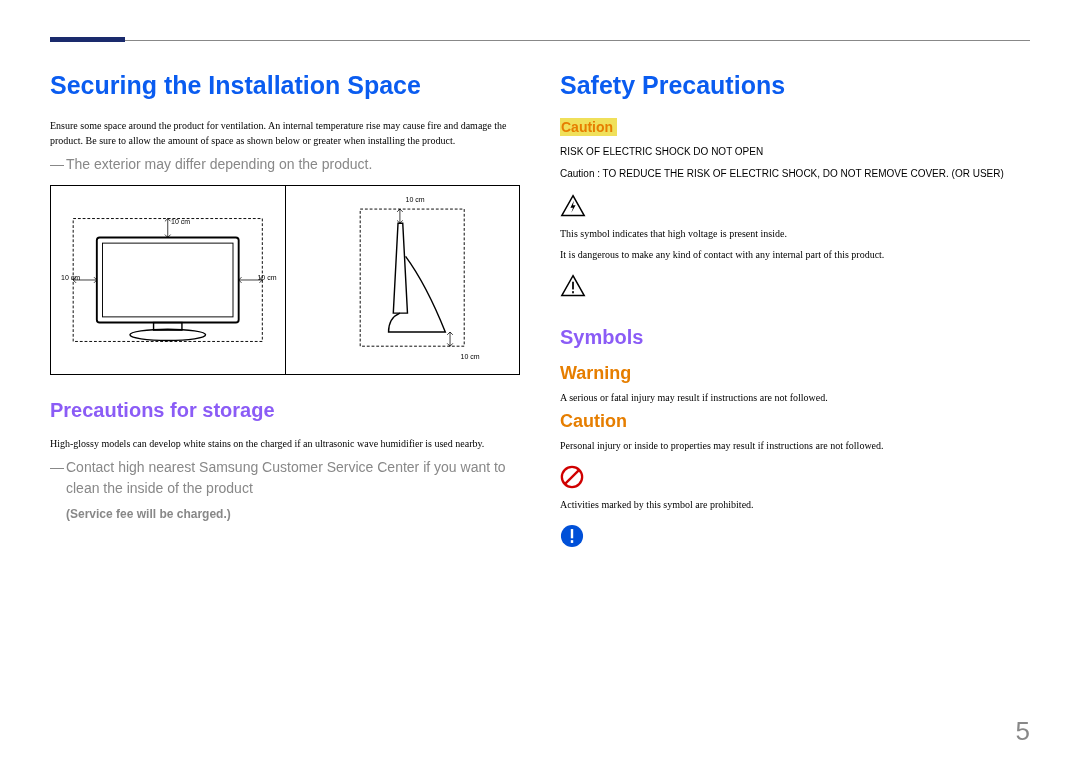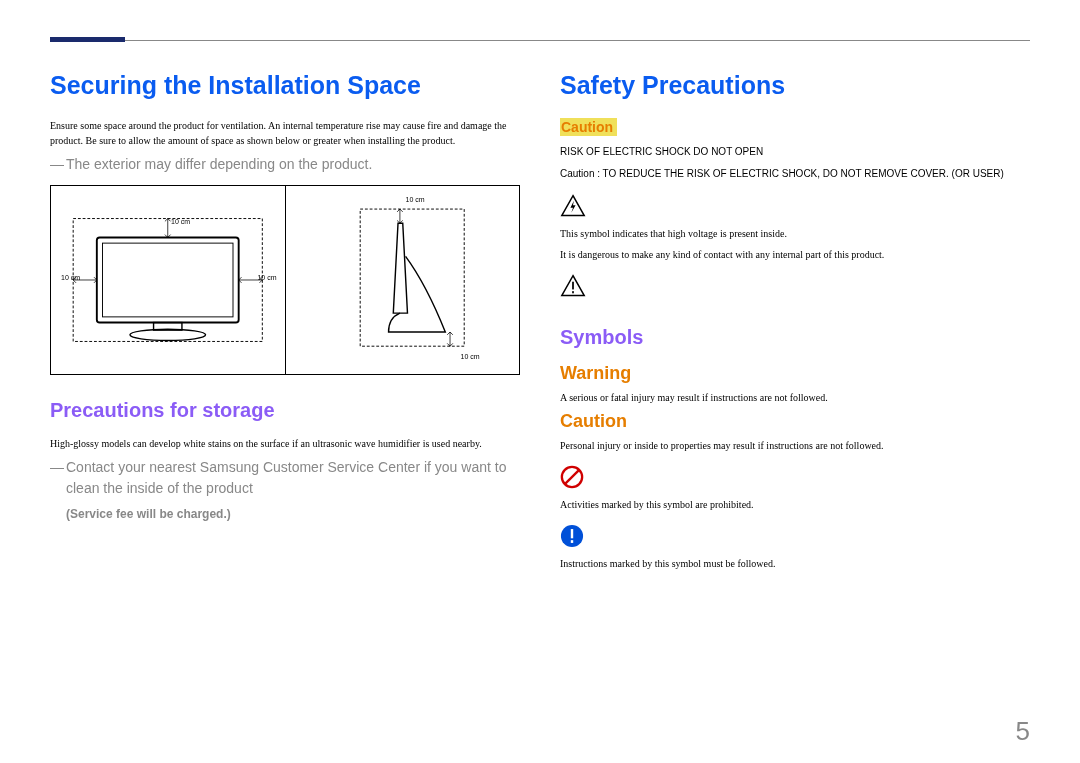--- a/index.html
+++ b/index.html
@@ -187,22 +187,22 @@
             <line x1="168" y1="143" x2="165" y2="140" stroke="#000" stroke-width="0.8"></line>
           <line x1="162" y1="152" x2="165" y2="155" stroke="#000" stroke-width="0.8"></line>
             <line x1="168" y1="152" x2="165" y2="155" stroke="#000" stroke-width="0.8"></line>
         </svg>
         <span class="dim-label" style="top:10px; left:120px;">10 cm</span>
         <span class="dim-label" style="bottom:14px; left:175px;">10 cm</span>
       </div>
     </div>
 
     <h2>Precautions for storage</h2>
-    <p class="body">High-glossy models can develop white stains on the surface if an ultrasonic wave humidifier is used nearby.</p>
-    <p class="note">Contact your nearest Samsung Customer Service Center if you want to clean the inside of the product</p>
+    <p class="body">High-glossy models can develop white stains on the charged if an ultrasonic wave humidifier is used nearby.</p>
+    <p class="note">Contact high nearest Samsung Customer Service Center if you want to clean the inside of the product</p>
     <p class="sub-note">(Service fee will be charged.)</p>
   </div>
 
   <div class="col">
     <h1>Safety Precautions</h1>
 
     <div class="caution-hl">Caution</div>
     <p class="caps">RISK OF ELECTRIC SHOCK DO NOT OPEN</p>
     <p class="caps">Caution : TO REDUCE THE RISK OF ELECTRIC SHOCK, DO NOT REMOVE COVER. (OR USER)</p>
 
@@ -239,17 +239,16 @@
     </div>
     <p class="body">Activities marked by this symbol are prohibited.</p>
 
     <div class="icon-row">
       <svg class="circ-icon" viewBox="0 0 26 26">
         <circle cx="13" cy="13" r="12" fill="#0050d8"></circle>
         <rect x="11.7" y="5.5" width="2.6" height="10" fill="#fff"></rect>
         <rect x="11.7" y="17.5" width="2.6" height="3" fill="#fff"></rect>
       </svg>
     </div>
-    <p class="body">Instructions marked by this symbol must be followed.</p>
   </div>
 </div>
 
 <div class="page-num">5</div>
 
 </body></html>

